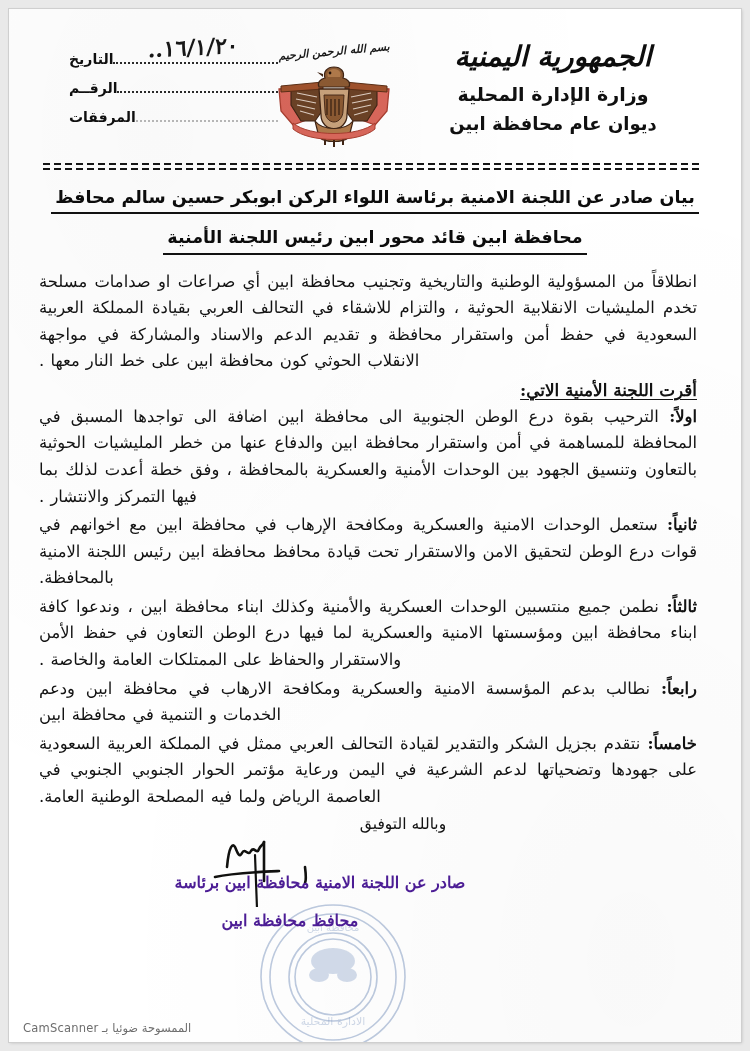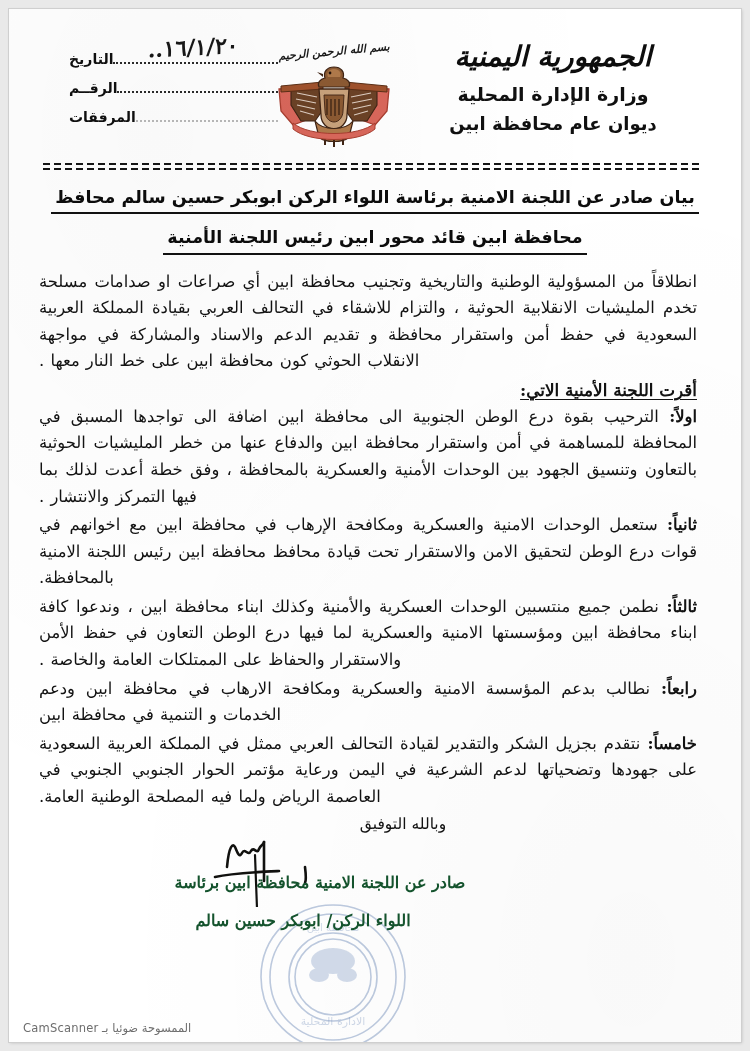--- a/index.html
+++ b/index.html
@@ -247,21 +247,21 @@
   .sign-lines {
     position: relative;
     text-align: center;
     padding-right: 96px;
     padding-top: 34px;
     z-index: 3;
   }
   .sign-line {
     font-size: 16px;
     font-weight: 700;
-    color: #14532d;
+    color: #4c1d95;
     line-height: 1.2;
     margin-bottom: 19px;
     letter-spacing: 0.3px;
   }
   .sign-line.l2 { padding-right: 34px; }
   .sign-line.l3 { padding-right: 60px; }
   .sign-line.l4 { padding-right: 84px; }
 
   
   .scan-footer {
@@ -409,21 +409,21 @@
             <ellipse cx="90" cy="74" rx="10" ry="7"></ellipse>
           </g>
           <g fill="#6d8ab8" opacity="0.4">
             <text x="76" y="124" text-anchor="middle" font-size="11" font-family="'DejaVu Sans', sans-serif">الادارة المحلية</text>
             <text x="76" y="30" text-anchor="middle" font-size="10" font-family="'DejaVu Sans', sans-serif">محافظة ابين</text>
           </g>
         </svg>
 
         <div class="sign-lines">
           <div class="sign-line l1">صادر عن اللجنة الامنية محافظة ابين برئاسة</div>
-          <div class="sign-line l2">اللواء الركن/ ابوبكر حسين سالم</div>
+          <div class="sign-line l3">محافظ محافظة ابين</div>
         </div>
       </div>
     </div>
 
     <div class="scan-footer">
       <span>الممسوحة ضوئيا بـ CamScanner</span>
     </div>
 
   </div>
 </div>

